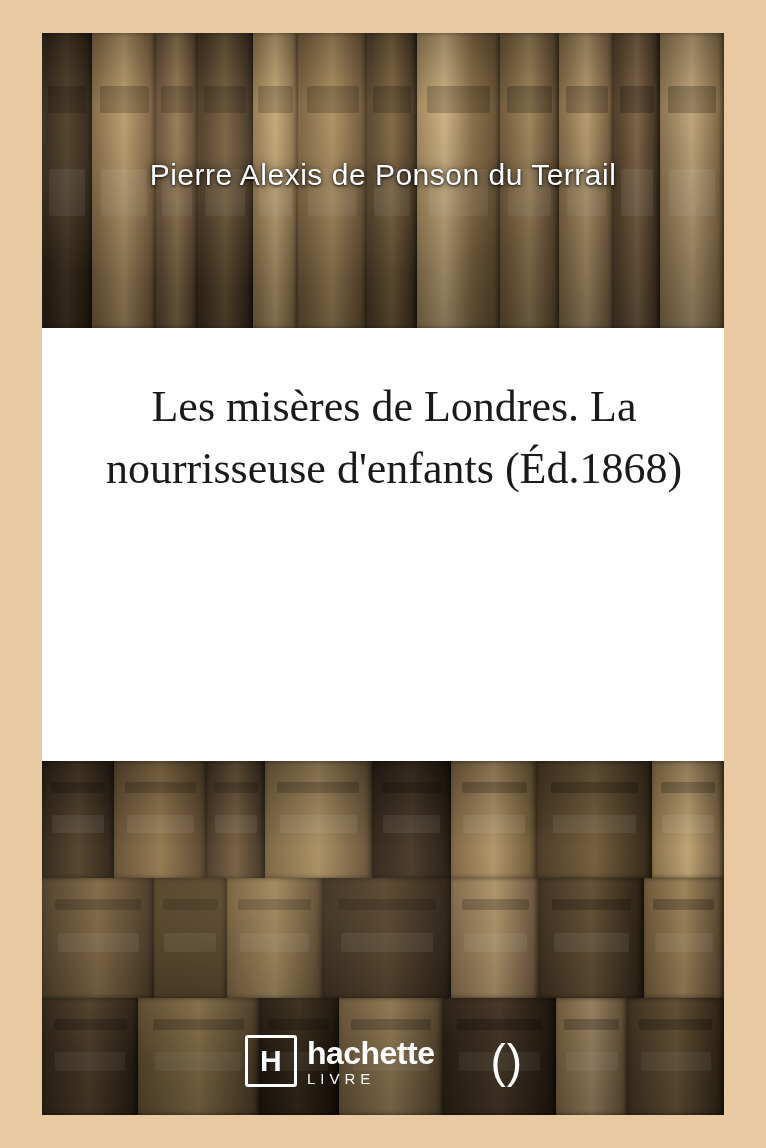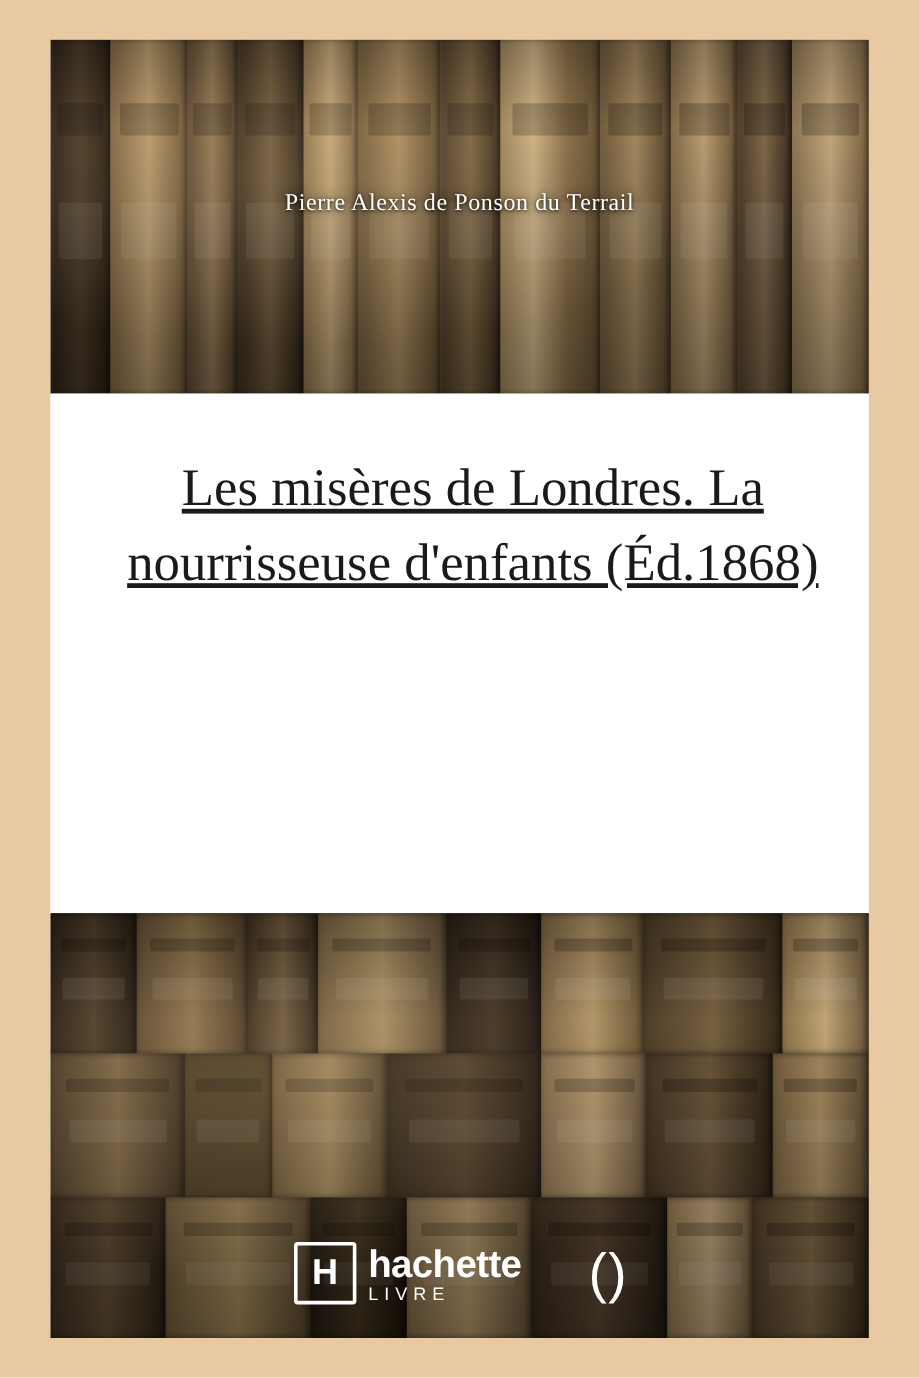--- a/index.html
+++ b/index.html
@@ -103,22 +103,22 @@
     pointer-events: none;
   }
 
   
   .author {
     position: absolute;
     left: 0;
     right: 0;
     top: 125px;
     text-align: center;
-    font-family: Liberation Serif, serif;
-    font-size: 20px;
+    font-family: Liberation Sans, sans-serif;
+    font-size: 30px;
     letter-spacing: 0.5px;
     color: #ffffff;
     text-shadow: 0 1px 3px rgba(0,0,0,0.85), 0 0 10px rgba(0,0,0,0.6);
     white-space: nowrap;
   }
 
   
   .title-area {
     position: absolute;
     left: 0;
@@ -130,21 +130,20 @@
   .title {
     position: absolute;
     left: 44px;
     right: 22px;
     top: 48px;
     font-family: "Liberation Serif", serif;
     font-size: 44px;
     line-height: 1.42;
     color: #1a1a1a;
     text-align: center;
-    text-decoration: underline;
   }
 
   
   .logo-bar {
     position: absolute;
     left: 0;
     bottom: 22px;
     width: 682px;
     height: 64px;
     display: flex;

